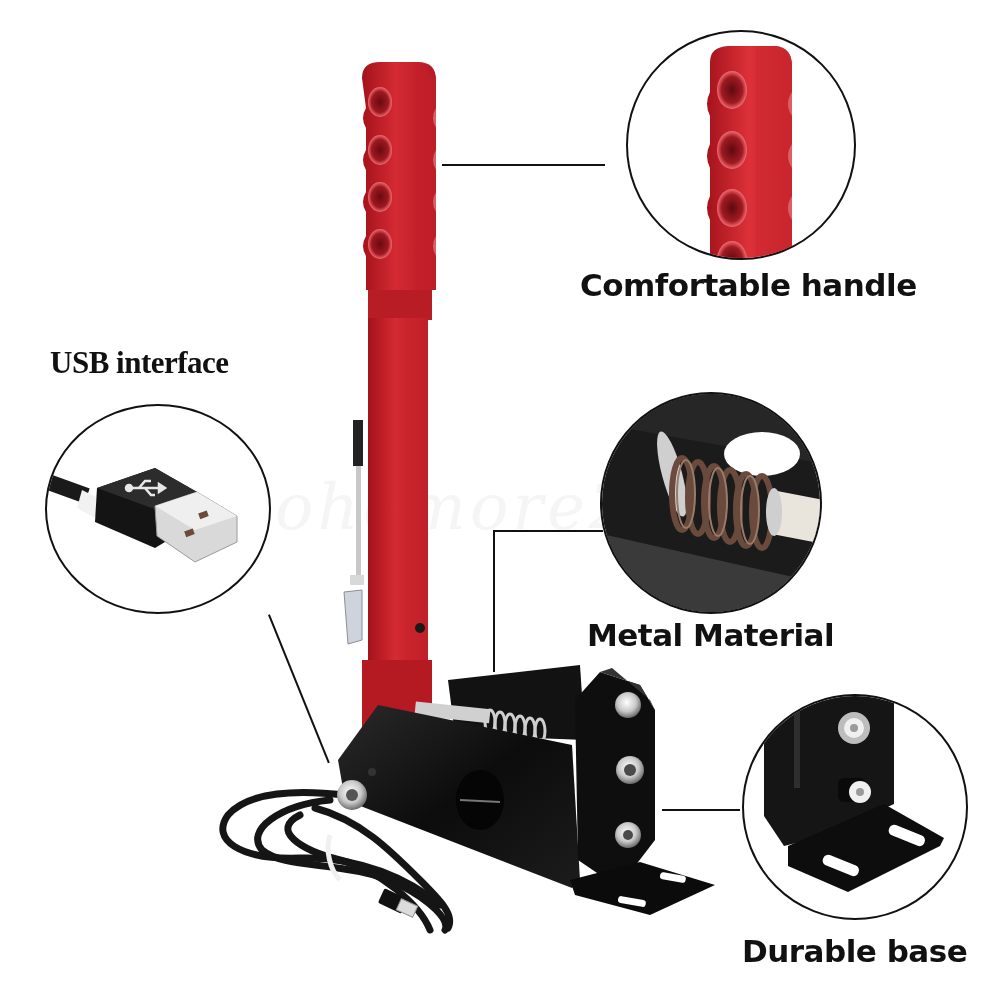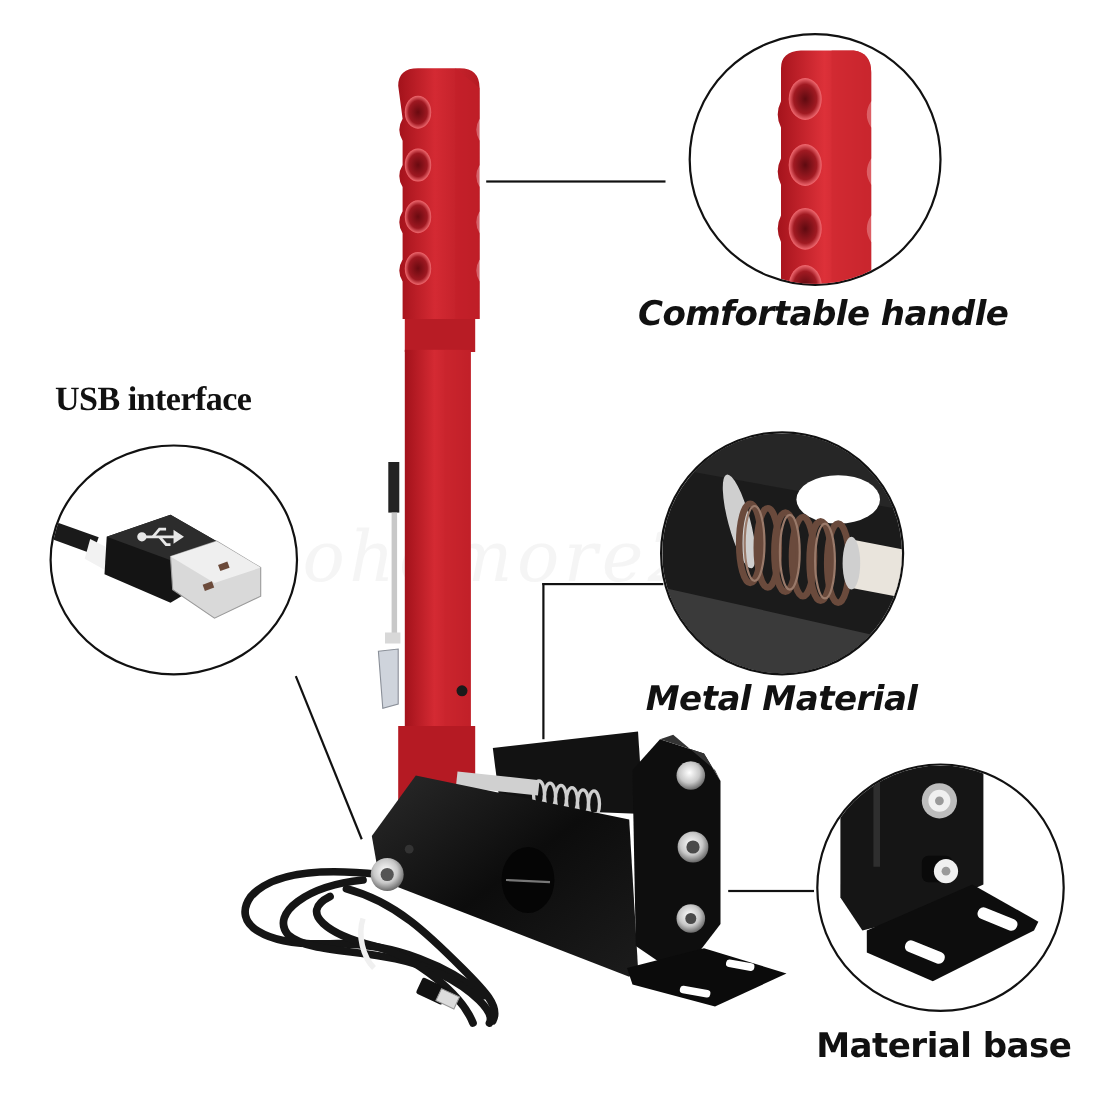--- a/index.html
+++ b/index.html
@@ -140,21 +140,21 @@
         </radialGradient>
     </defs>
     <path d="M82 30 Q82 15 100 14 L148 14 Q164 16 164 34 L164 60 Q156 72 164 84 L164 112 Q156 124 164 136 L164 164 Q156 176 164 188 L164 240 L82 240 L82 188 Q76 176 82 164 L82 136 Q76 124 82 112 L82 84 Q76 72 82 60 Z" fill="url(#redG2)"></path>
     <path d="M128 14 L148 14 Q164 16 164 34 L164 240 L128 240 Z" fill="#d02a32" opacity="0.75"></path>
     <ellipse cx="104" cy="58" rx="15" ry="19" fill="url(#holeG2)"></ellipse>
     <ellipse cx="104" cy="118" rx="15" ry="19" fill="url(#holeG2)"></ellipse>
     <ellipse cx="104" cy="176" rx="15" ry="19" fill="url(#holeG2)"></ellipse>
     <ellipse cx="104" cy="228" rx="15" ry="19" fill="url(#holeG2)"></ellipse>
   </svg>
 </div>
-<div class="label" style="left:580px;top:267px;font-style:italic;">Comfortable handle</div>
+<div class="label" style="left:580px;top:267px;">Comfortable handle</div>
 
 <div class="label" style="left:50px;top:345px;font-family:Liberation Serif, serif;">USB interface</div>
 <div class="circle" style="left:45px;top:404px;width:226px;height:210px;">
   <svg width="226" height="210" viewBox="0 0 226 210">
 
     <path d="M-10 72 L40 90" stroke="#1a1a1a" stroke-width="16"></path>
     <path d="M35 84 L55 94 L48 112 L30 102 Z" fill="#f2f2f2"></path>
 
     <path d="M50 82 L108 62 L150 86 L148 118 L108 142 L48 116 Z" fill="#141414"></path>
     <path d="M50 82 L108 62 L150 86 L110 104 Z" fill="#2c2c2c"></path>
@@ -194,34 +194,34 @@
     <g stroke="#9a7a6a" stroke-width="2" fill="none">
       <ellipse cx="84" cy="100" rx="9" ry="34"></ellipse>
       <ellipse cx="116" cy="108" rx="9" ry="34"></ellipse>
       <ellipse cx="148" cy="116" rx="9" ry="34"></ellipse>
     </g>
 
     <path d="M170 96 L222 106 L222 150 L170 140 Z" fill="#e9e4dc"></path>
     <ellipse cx="172" cy="118" rx="8" ry="24" fill="#cfcfcf"></ellipse>
   </svg>
 </div>
-<div class="label" style="left:587px;top:617px;font-style:italic;">Metal Material</div>
+<div class="label" style="left:587px;top:617px;">Metal Material</div>
 
 <div class="circle" style="left:742px;top:694px;width:226px;height:226px;">
   <svg width="226" height="226" viewBox="0 0 226 226">
 
     <path d="M20 0 L150 0 L150 108 L80 140 L40 150 L20 120 Z" fill="#151515"></path>
     <path d="M50 0 L56 0 L56 92 L50 92 Z" fill="#2e2e2e"></path>
 
     <circle cx="110" cy="32" r="16" fill="#bdbdbd"></circle>
     <circle cx="110" cy="32" r="10" fill="url(#bg3)"></circle>
     <circle cx="110" cy="32" r="10" fill="#f0f0f0"></circle>
     <circle cx="110" cy="32" r="4" fill="#9a9a9a"></circle>
     <rect x="94" y="82" width="28" height="24" rx="6" fill="#0a0a0a"></rect>
     <circle cx="116" cy="96" r="11" fill="#f0f0f0"></circle>
     <circle cx="116" cy="96" r="4" fill="#9a9a9a"></circle>
 
     <path d="M44 150 L140 108 L200 142 L196 150 L104 196 L44 170 Z" fill="#0d0d0d"></path>
     <rect x="144" y="134" width="38" height="11" rx="5" fill="#ffffff" transform="rotate(22 163 139)"></rect>
     <rect x="78" y="164" width="38" height="11" rx="5" fill="#ffffff" transform="rotate(22 97 169)"></rect>
   </svg>
 </div>
-<div class="label" style="left:742px;top:933px;">Material base</div>
+<div class="label" style="left:742px;top:933px;">Durable base</div>
 
 </body></html>

